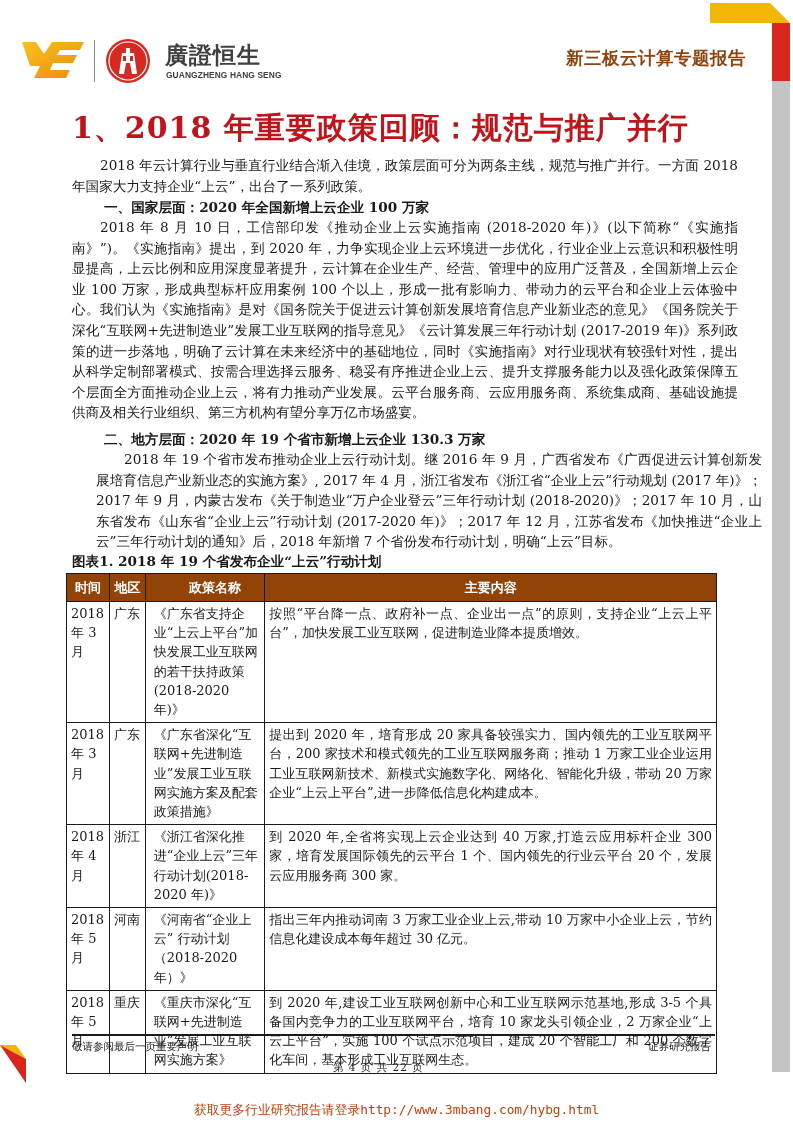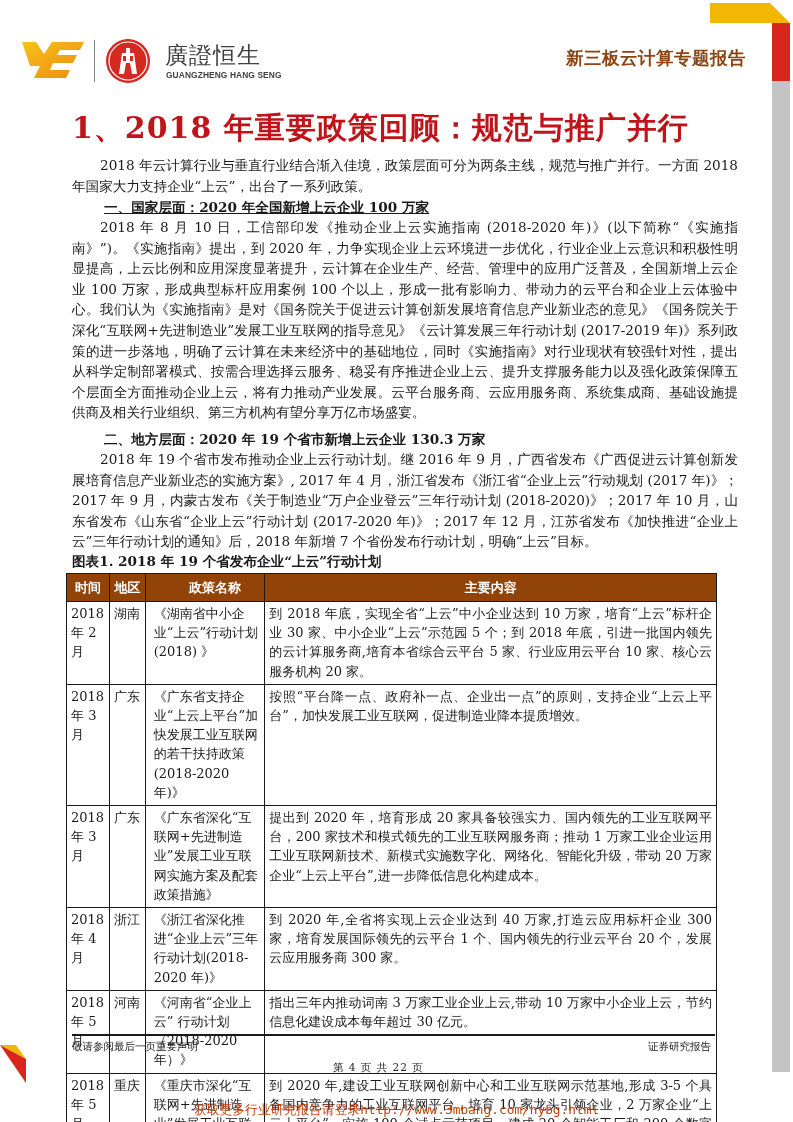--- a/index.html
+++ b/index.html
@@ -3,21 +3,21 @@
 <meta charset="utf-8">
 <style>
   * { box-sizing: border-box; margin: 0; padding: 0; }
   html, body { width: 793px; height: 1122px; background: #ffffff; overflow: hidden; }
   body { position: relative; font-family: "DejaVu Serif", "Liberation Serif", serif; color: #1a1a1a; }
 
   
   .logo-ye { position: absolute; left: 22px; top: 40px; width: 62px; height: 40px; }
   .logo-divider { position: absolute; left: 94px; top: 40px; width: 1px; height: 42px; background: #888; }
   .logo-circle { position: absolute; left: 106px; top: 39px; width: 44px; height: 44px; border-radius: 50%; background: #d42a22; }
-  .logo-cn { position: absolute; left: 165px; top: 40px; font-family: "DejaVu Sans", sans-serif; font-weight: normal; font-size: 23px; color: #404040; letter-spacing: 1px; }
+  .logo-cn { position: absolute; left: 165px; top: 40px; font-family: "DejaVu Sans", sans-serif; font-weight: bold; font-size: 23px; color: #404040; letter-spacing: 1px; }
   .logo-en { position: absolute; left: 166px; top: 70px; font-family: "Liberation Sans", sans-serif; font-weight: bold; font-size: 8.4px; color: #404040; letter-spacing: 0.1px; }
   .report-title { position: absolute; left: 566px; top: 46px; font-family: "DejaVu Sans", sans-serif; font-weight: bold; font-size: 17.5px; color: #8c4410; letter-spacing: 0.5px; }
   .tab-yellow { position: absolute; left: 710px; top: 3px; width: 80px; height: 20px; background: #f2b705; clip-path: polygon(0 0, 75% 0, 100% 100%, 0 100%); }
   .bar-red { position: absolute; left: 772px; top: 23px; width: 18px; height: 58px; background: #d9261c; }
   .bar-gray { position: absolute; left: 772px; top: 81px; width: 18px; height: 991px; background: #c4c4c4; }
 
   
   .h1 { position: absolute; left: 72px; top: 108px; font-family: "DejaVu Serif", serif; font-weight: bold; font-size: 30px; color: #c0141a; letter-spacing: 1px; white-space: nowrap; }
 
   
@@ -71,44 +71,38 @@
 <div class="logo-en">GUANGZHENG HANG SENG</div>
 <div class="report-title">新三板云计算专题报告</div>
 <div class="tab-yellow"></div>
 <div class="bar-red"></div>
 <div class="bar-gray"></div>
 
 <div class="h1">1、2018 年重要政策回顾：规范与推广并行</div>
 
 <div class="para indent" style="top:155px;">2018 年云计算行业与垂直行业结合渐入佳境，政策层面可分为两条主线，规范与推广并行。一方面 2018 年国家大力支持企业“上云”，出台了一系列政策。</div>
 
-<div class="sub-h" style="top:197px;text-decoration:underline;">一、国家层面：2020 年全国新增上云企业 100 万家</div>
+<div class="sub-h" style="top:197px;">一、国家层面：2020 年全国新增上云企业 100 万家</div>
 <div class="para indent" style="top:217px;">2018 年 8 月 10 日，工信部印发《推动企业上云实施指南 (2018-2020 年)》(以下简称“《实施指南》”)。《实施指南》提出，到 2020 年，力争实现企业上云环境进一步优化，行业企业上云意识和积极性明显提高，上云比例和应用深度显著提升，云计算在企业生产、经营、管理中的应用广泛普及，全国新增上云企业 100 万家，形成典型标杆应用案例 100 个以上，形成一批有影响力、带动力的云平台和企业上云体验中心。我们认为《实施指南》是对《国务院关于促进云计算创新发展培育信息产业新业态的意见》《国务院关于深化“互联网+先进制造业”发展工业互联网的指导意见》《云计算发展三年行动计划 (2017-2019 年)》系列政策的进一步落地，明确了云计算在未来经济中的基础地位，同时《实施指南》对行业现状有较强针对性，提出从科学定制部署模式、按需合理选择云服务、稳妥有序推进企业上云、提升支撑服务能力以及强化政策保障五个层面全方面推动企业上云，将有力推动产业发展。云平台服务商、云应用服务商、系统集成商、基础设施提供商及相关行业组织、第三方机构有望分享万亿市场盛宴。</div>
 
 <div class="sub-h" style="top:429px;">二、地方层面：2020 年 19 个省市新增上云企业 130.3 万家</div>
-<div class="para indent" style="top:449px;">2018 年 19 个省市发布推动企业上云行动计划。继 2016 年 9 月，广西省发布《广西促进云计算创新发展培育信息产业新业态的实施方案》, 2017 年 4 月，浙江省发布《浙江省“企业上云”行动规划 (2017 年)》；2017 年 9 月，内蒙古发布《关于制造业“万户企业登云”三年行动计划 (2018-2020)》；2017 年 10 月，山东省发布《山东省“企业上云”行动计划 (2017-2020 年)》；2017 年 12 月，江苏省发布《加快推进“企业上云”三年行动计划的通知》后，2018 年新增 7 个省份发布行动计划，明确“上云”目标。</div>
+<div class="para indent" style="top:449px;margin-left:24px;">2018 年 19 个省市发布推动企业上云行动计划。继 2016 年 9 月，广西省发布《广西促进云计算创新发展培育信息产业新业态的实施方案》, 2017 年 4 月，浙江省发布《浙江省“企业上云”行动规划 (2017 年)》；2017 年 9 月，内蒙古发布《关于制造业“万户企业登云”三年行动计划 (2018-2020)》；2017 年 10 月，山东省发布《山东省“企业上云”行动计划 (2017-2020 年)》；2017 年 12 月，江苏省发布《加快推进“企业上云”三年行动计划的通知》后，2018 年新增 7 个省份发布行动计划，明确“上云”目标。</div>
 
 <div class="fig-cap">图表1.   2018 年 19 个省发布企业“上云”行动计划</div>
 
 <table class="tbl">
   <thead>
     <tr>
       <th class="c-time">时间</th>
       <th class="c-region">地区</th>
       <th class="c-policy">政策名称</th>
       <th class="c-content">主要内容</th>
     </tr>
   </thead>
   <tbody>
-    <tr>
-      <td class="c-time">2018 年 2 月</td>
-      <td class="c-region">湖南</td>
-      <td class="c-policy">《湖南省中小企业“上云”行动计划 (2018) 》</td>
-      <td class="c-content">到 2018 年底，实现全省“上云”中小企业达到 10 万家，培育“上云”标杆企业 30 家、中小企业“上云”示范园 5 个；到 2018 年底，引进一批国内领先的云计算服务商,培育本省综合云平台 5 家、行业应用云平台 10 家、核心云服务机构 20 家。</td>
-    </tr>
     <tr>
       <td class="c-time">2018 年 3 月</td>
       <td class="c-region">广东</td>
       <td class="c-policy">《广东省支持企业“上云上平台”加快发展工业互联网的若干扶持政策(2018-2020年)》</td>
       <td class="c-content">按照“平台降一点、政府补一点、企业出一点”的原则，支持企业“上云上平台”，加快发展工业互联网，促进制造业降本提质增效。</td>
     </tr>
     <tr>
       <td class="c-time">2018 年 3 月</td>
       <td class="c-region">广东</td>
       <td class="c-policy">《广东省深化“互联网+先进制造业”发展工业互联网实施方案及配套政策措施》</td>

